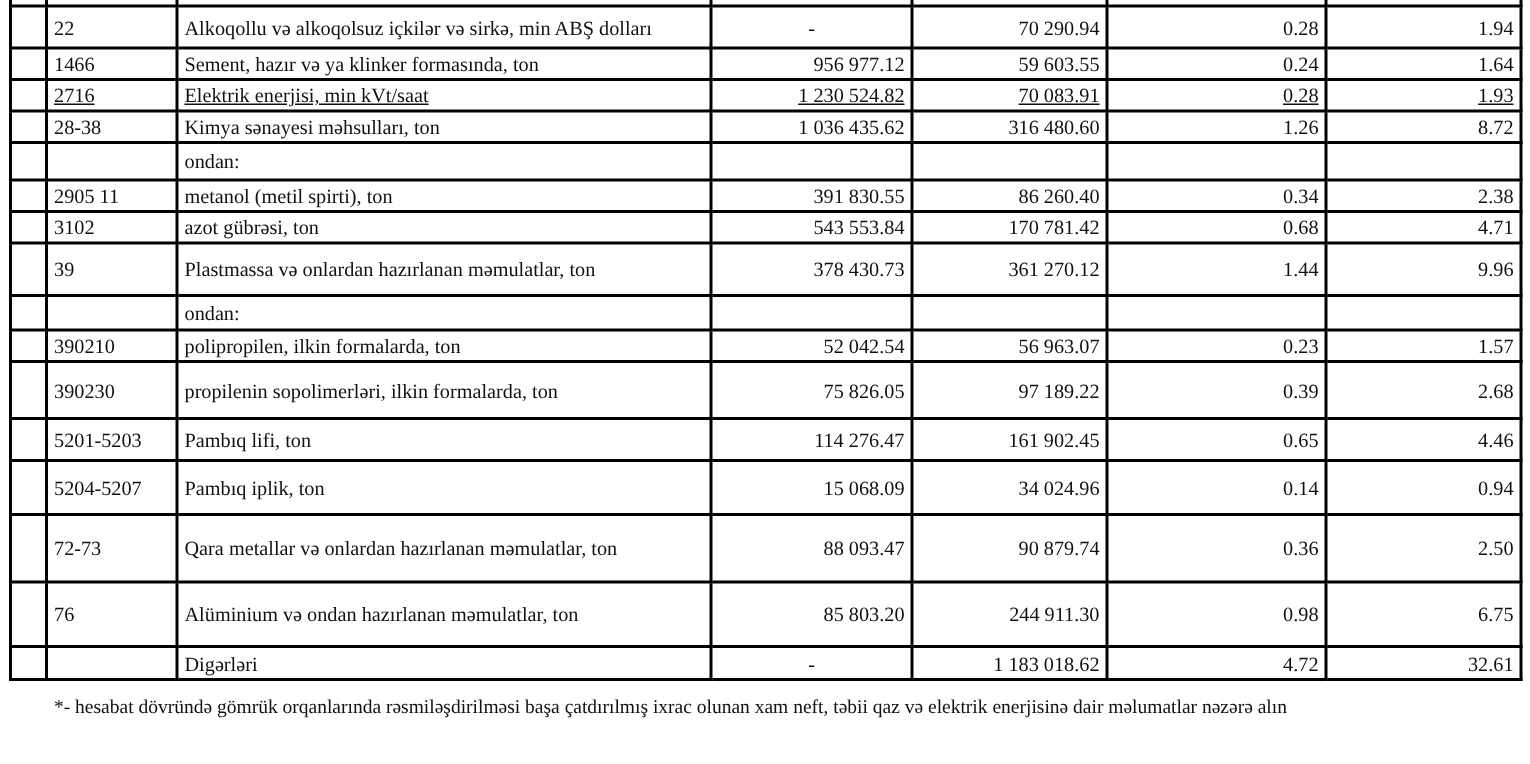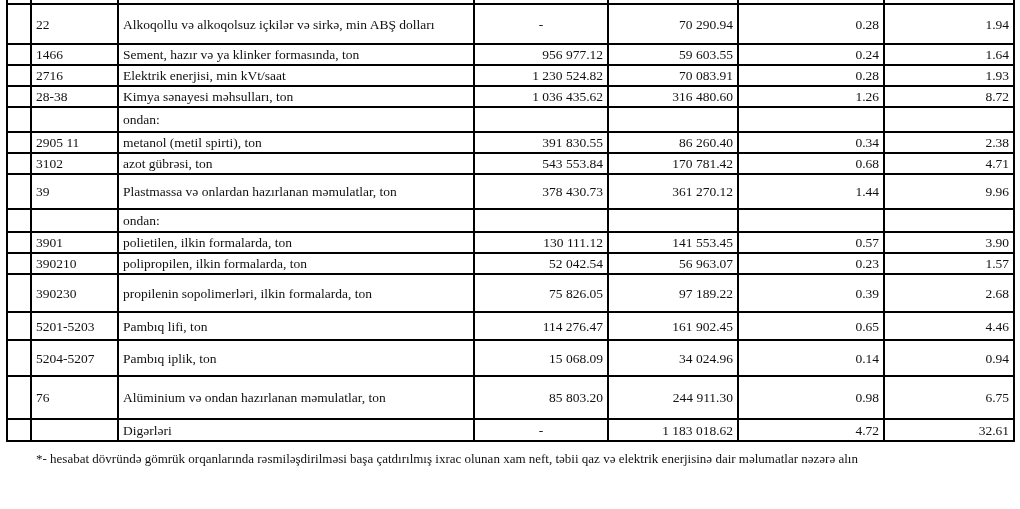--- a/index.html
+++ b/index.html
@@ -61,39 +61,39 @@
     <tbody id="tbody">
       <tr class="stub-row">
         <td></td>
         <td></td>
         <td></td>
         <td></td>
         <td></td>
         <td></td>
         <td></td>
       </tr>
-    <tr style="height: 40px;">
+    <tr style="height: 28px;">
           <td class="c-gap"></td>
           <td class="c-code">22</td>
           <td class="c-desc ind0">Alkoqollu və alkoqolsuz içkilər və sirkə, min ABŞ dolları</td>
           <td class="c-num ctr">-</td>
           <td class="c-num">70 290.94</td>
           <td class="c-num">0.28</td>
           <td class="c-num">1.94</td>
         </tr>
         <tr style="height: 21px;">
           <td class="c-gap"></td>
           <td class="c-code">1466</td>
           <td class="c-desc ind0">Sement, hazır və ya klinker formasında, ton</td>
           <td class="c-num">956 977.12</td>
           <td class="c-num">59 603.55</td>
           <td class="c-num">0.24</td>
           <td class="c-num">1.64</td>
         </tr>
-        <tr style="height: 21px;">
+        <tr style="height: 21px; text-decoration: underline;">
           <td class="c-gap"></td>
           <td class="c-code">2716</td>
           <td class="c-desc ind0">Elektrik enerjisi, min kVt/saat</td>
           <td class="c-num">1 230 524.82</td>
           <td class="c-num">70 083.91</td>
           <td class="c-num">0.28</td>
           <td class="c-num">1.93</td>
         </tr>
         <tr style="height: 21px;">
           <td class="c-gap"></td>
@@ -144,29 +144,20 @@
           <td class="c-gap"></td>
           <td class="c-code"></td>
           <td class="c-desc ind2">ondan:</td>
           <td class="c-num"></td>
           <td class="c-num"></td>
           <td class="c-num"></td>
           <td class="c-num"></td>
         </tr>
         <tr style="height: 21px;">
           <td class="c-gap"></td>
-          <td class="c-code">3901</td>
-          <td class="c-desc ind1">polietilen, ilkin formalarda, ton</td>
-          <td class="c-num">130 111.12</td>
-          <td class="c-num">141 553.45</td>
-          <td class="c-num">0.57</td>
-          <td class="c-num">3.90</td>
-        </tr>
-        <tr style="height: 21px;">
-          <td class="c-gap"></td>
           <td class="c-code">390210</td>
           <td class="c-desc ind1">polipropilen, ilkin formalarda, ton</td>
           <td class="c-num">52 042.54</td>
           <td class="c-num">56 963.07</td>
           <td class="c-num">0.23</td>
           <td class="c-num">1.57</td>
         </tr>
         <tr style="height: 38px;">
           <td class="c-gap"></td>
           <td class="c-code">390230</td>
@@ -187,20 +178,29 @@
         </tr>
         <tr style="height: 36px;">
           <td class="c-gap"></td>
           <td class="c-code">5204-5207</td>
           <td class="c-desc ind0">Pambıq iplik, ton</td>
           <td class="c-num">15 068.09</td>
           <td class="c-num">34 024.96</td>
           <td class="c-num">0.14</td>
           <td class="c-num">0.94</td>
         </tr>
+        <tr style="height: 45px;">
+          <td class="c-gap"></td>
+          <td class="c-code">72-73</td>
+          <td class="c-desc ind0">Qara metallar və onlardan hazırlanan məmulatlar, ton</td>
+          <td class="c-num">88 093.47</td>
+          <td class="c-num">90 879.74</td>
+          <td class="c-num">0.36</td>
+          <td class="c-num">2.50</td>
+        </tr>
         <tr style="height: 43px;">
           <td class="c-gap"></td>
           <td class="c-code">76</td>
           <td class="c-desc ind0">Alüminium və ondan hazırlanan məmulatlar, ton</td>
           <td class="c-num">85 803.20</td>
           <td class="c-num">244 911.30</td>
           <td class="c-num">0.98</td>
           <td class="c-num">6.75</td>
         </tr>
         <tr style="height: 22px;">

